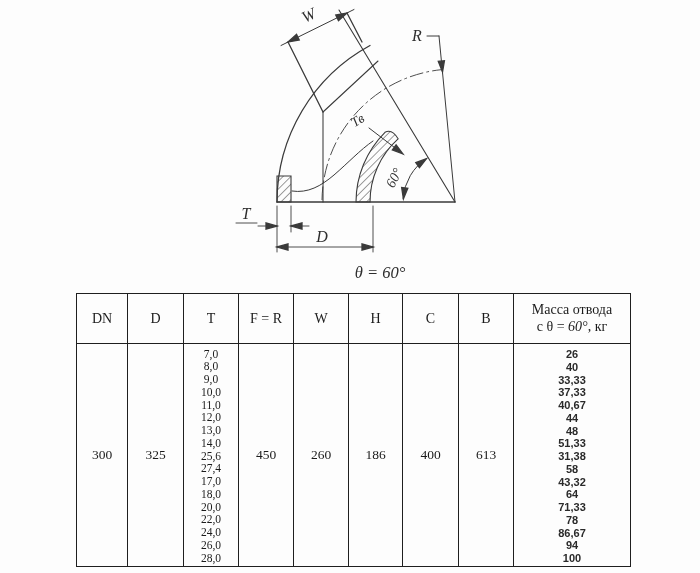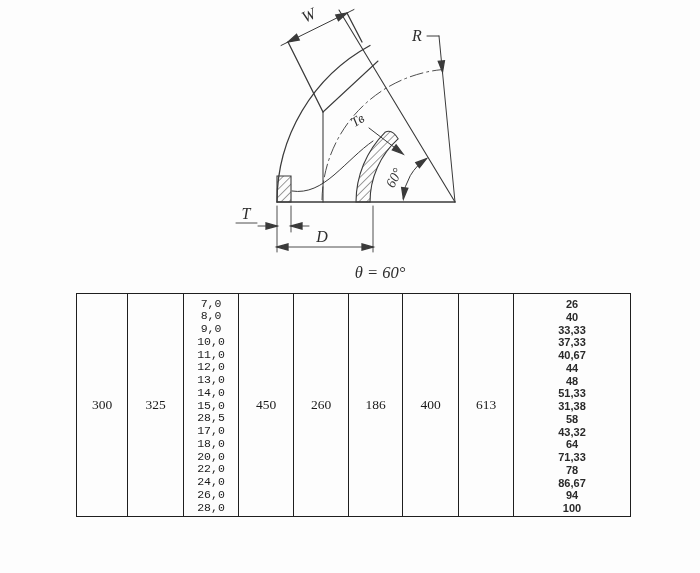--- a/index.html
+++ b/index.html
@@ -10,21 +10,21 @@
   .tblwrap{position:absolute;left:76px;top:293px;}
   table.tbl{border-collapse:collapse;table-layout:fixed;width:554px;}
   table.tbl td{border:1.7px solid #1f1f1f;text-align:center;vertical-align:middle;
                padding:0;font-size:13.5px;color:#1b1b1b;}
   table.tbl tr.hdr td{height:49px;font-size:14px;}
   td.mass-h{font-size:13px;line-height:1.2;}
   .ang{font-style:italic;font-size:14px;}
   tr.body td{height:219px;}
   td.stack{vertical-align:top;}
   .tcol div{font-size:11.5px;line-height:12.75px;padding-top:0;}
-  .tcol{padding-top:2px !important;font-family:Liberation Mono, monospace;}
+  .tcol{padding-top:2px !important;}
   .mcol{padding-top:3px !important;}
   .mcol div{font-family:"Liberation Sans",sans-serif;font-weight:bold;
             font-size:11px;line-height:12.75px;color:#2a2a2a;}
 </style>
 </head>
 <body>
 
 <div class="page">
 
   <svg width="700" height="292" viewBox="0 0 700 292" style="position:absolute;left:0;top:0;">
@@ -94,34 +94,48 @@
           <col style="width:56px">
           <col style="width:55px">
         <col style="width:55px">
           <col style="width:55px">
           <col style="width:54px">
         <col style="width:56px">
           <col style="width:55px">
           <col style="width:117px">
       </colgroup>
       <tbody>
+          <tr class="hdr">
+        <td>DN</td>
+        <td>D</td>
+        <td>T</td>
+        <td>F = R</td>
+        <td>W</td>
+        <td>H</td>
+        <td>C</td>
+        <td>B</td>
+        <td class="mass-h">
+          <span>Масса отвода</span><br>
+          <span>с θ = </span><span class="ang">60°</span><span>, кг</span>
+        </td>
+      </tr>
       <tr class="body">
         <td>300</td>
         <td>325</td>
         <td class="stack tcol">
               <div>7,0</div>
               <div>8,0</div>
               <div>9,0</div>
               <div>10,0</div>
               <div>11,0</div>
               <div>12,0</div>
               <div>13,0</div>
               <div>14,0</div>
-              <div>15,0</div>
-              <div>28,5</div>
+              <div>25,6</div>
+              <div>27,4</div>
               <div>17,0</div>
               <div>18,0</div>
               <div>20,0</div>
               <div>22,0</div>
               <div>24,0</div>
               <div>26,0</div>
               <div>28,0</div>
             </td>
         <td>450</td>
         <td>260</td>

